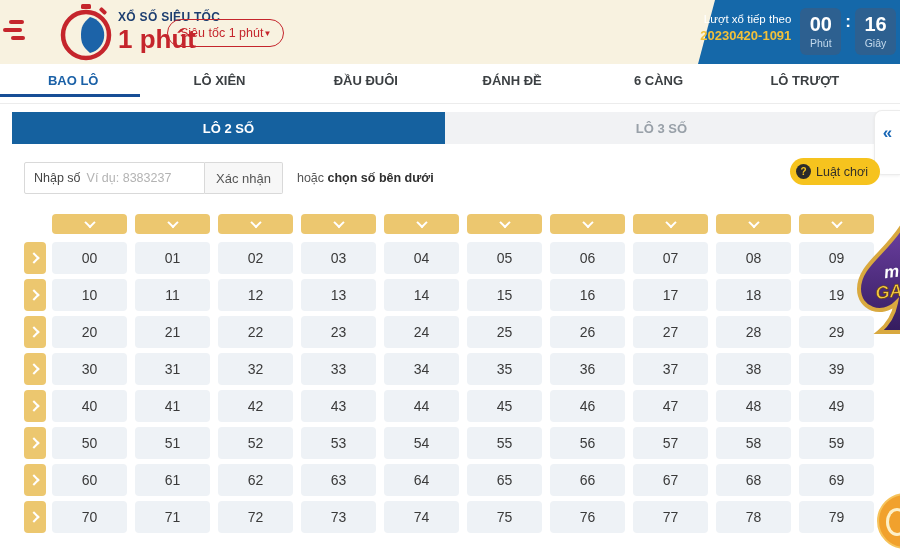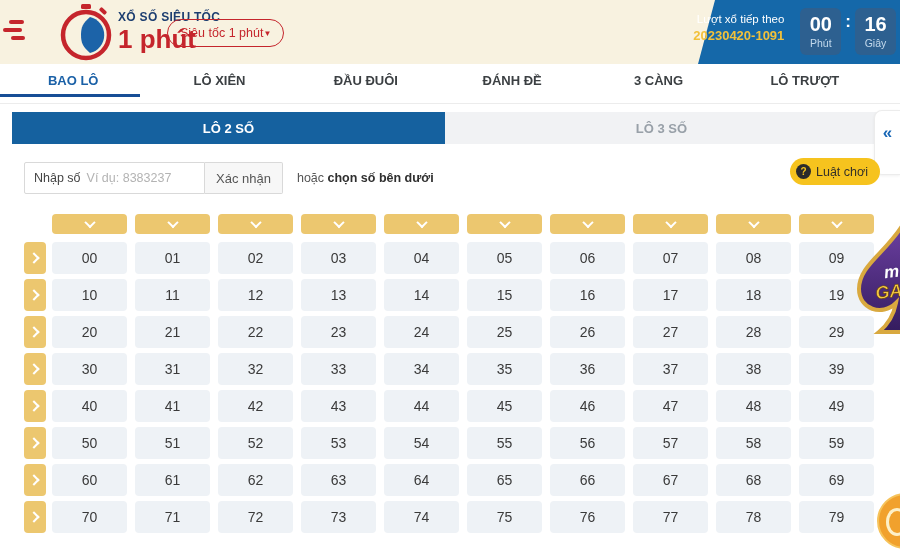--- a/index.html
+++ b/index.html
@@ -38,21 +38,21 @@
 
   .blue-wedge {
     position:absolute; right:0; top:0; width:202px; height:64px;
     background:#1568a9;
     clip-path:polygon(17px 0, 100% 0, 100% 100%, 0 100%);
   }
   .countdown {
     position:absolute; right:4px; top:8px;
     display:flex; align-items:flex-start;
   }
-  .cd-labels { text-align:right; margin-right:16px; margin-top:5px; }
+  .cd-labels { text-align:right; margin-right:9px; margin-top:5px; }
   .cd-next { color:#ffffff; font-size:11.5px; }
   .cd-id   { color:#f2c13a; font-size:13px; font-weight:bold; margin-top:3px; }
   .tbox {
     width:41px; height:47px; background:#2d6090; border-radius:6px;
     display:flex; flex-direction:column; align-items:center; justify-content:center;
   }
   .tbox .num  { color:#ffffff; font-size:20px; font-weight:bold; line-height:1; }
   .tbox .unit { color:#c3d9ec; font-size:10.5px; margin-top:3px; }
   .cd-colon { color:#ffffff; font-size:17px; font-weight:bold; margin:4px 4px 0; }
 
@@ -190,21 +190,21 @@
       <div class="unit">Giây</div>
     </div>
   </div>
 </header>
 
 <nav id="nav-tabs">
     <div class="tab active">BAO LÔ</div>
     <div class="tab">LÔ XIÊN</div>
     <div class="tab">ĐẦU ĐUÔI</div>
     <div class="tab">ĐÁNH ĐỀ</div>
-    <div class="tab">3 CÀNG</div>
+    <div class="tab">6 CÀNG</div>
     <div class="tab">LÔ TRƯỢT</div>
   </nav>
 
 <div id="subtabs">
     <div class="subtab active">LÔ 2 SỐ</div>
     <div class="subtab">LÔ 3 SỐ</div>
   </div>
 
 <div id="collapse-card">
   <span class="glyph">«</span>

